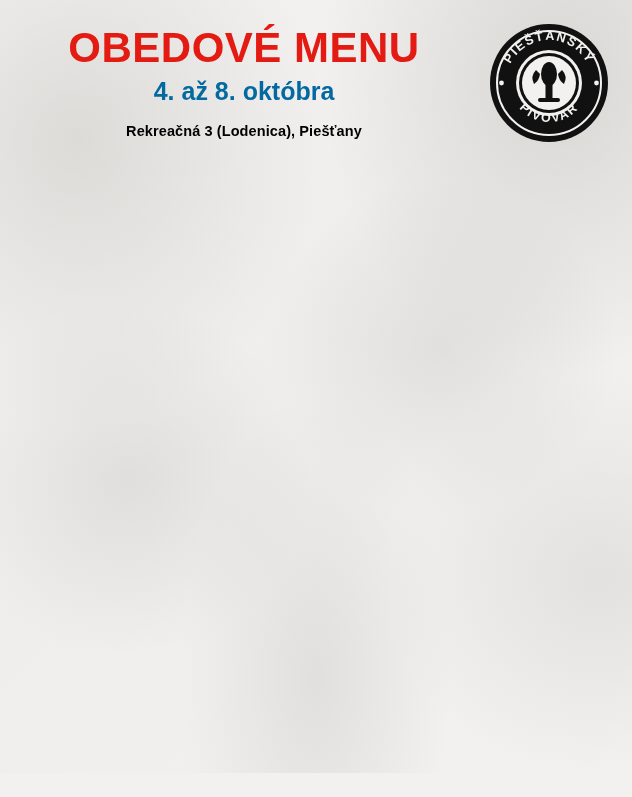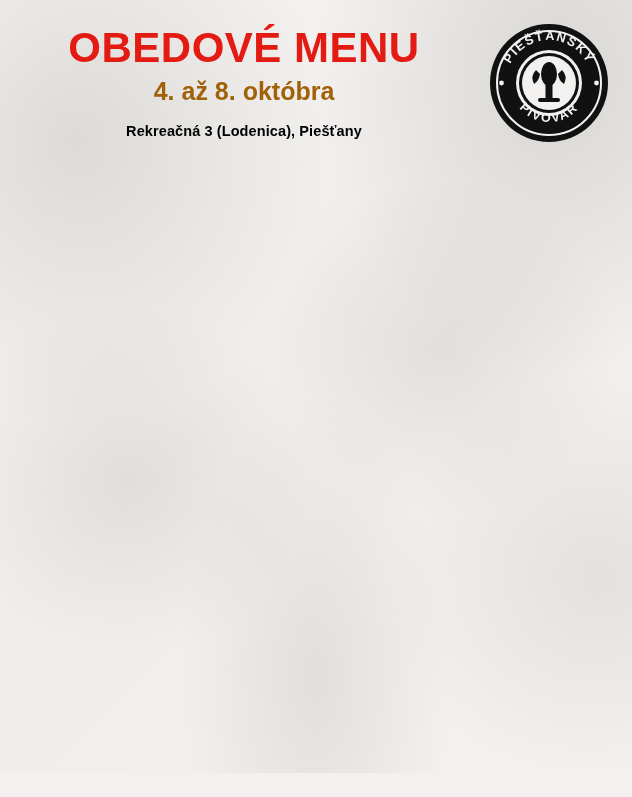--- a/index.html
+++ b/index.html
@@ -49,21 +49,21 @@
     font-size: 42px;
     font-weight: bold;
     color: #e31b13;
     letter-spacing: 0.5px;
     line-height: 1.05;
     margin: 0;
   }
   .date-title {
     font-size: 25px;
     font-weight: bold;
-    color: #a16207;
+    color: #0369a1;
     margin: 8px 0 0 0;
     line-height: 1.1;
   }
   .address {
     font-size: 14.5px;
     font-weight: bold;
     color: #000000;
     margin: 17px 0 0 0;
     letter-spacing: 0.1px;
   }

